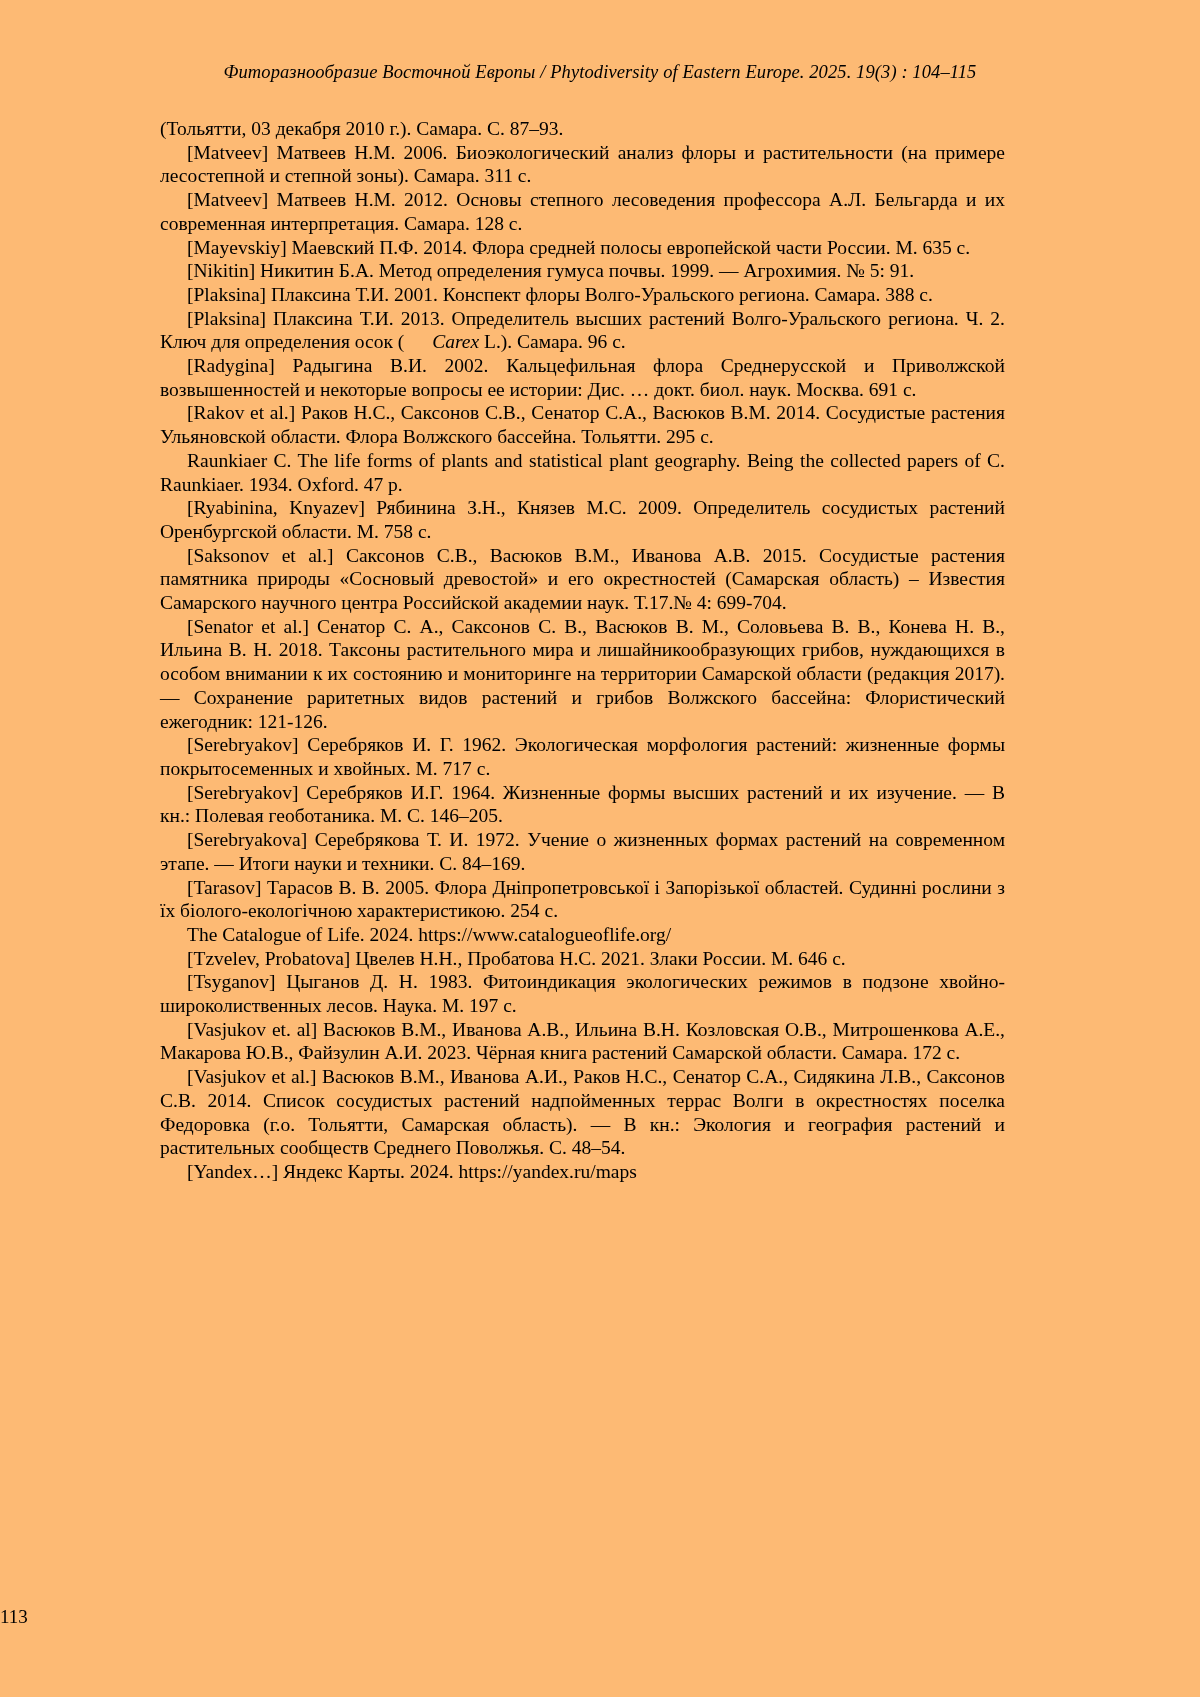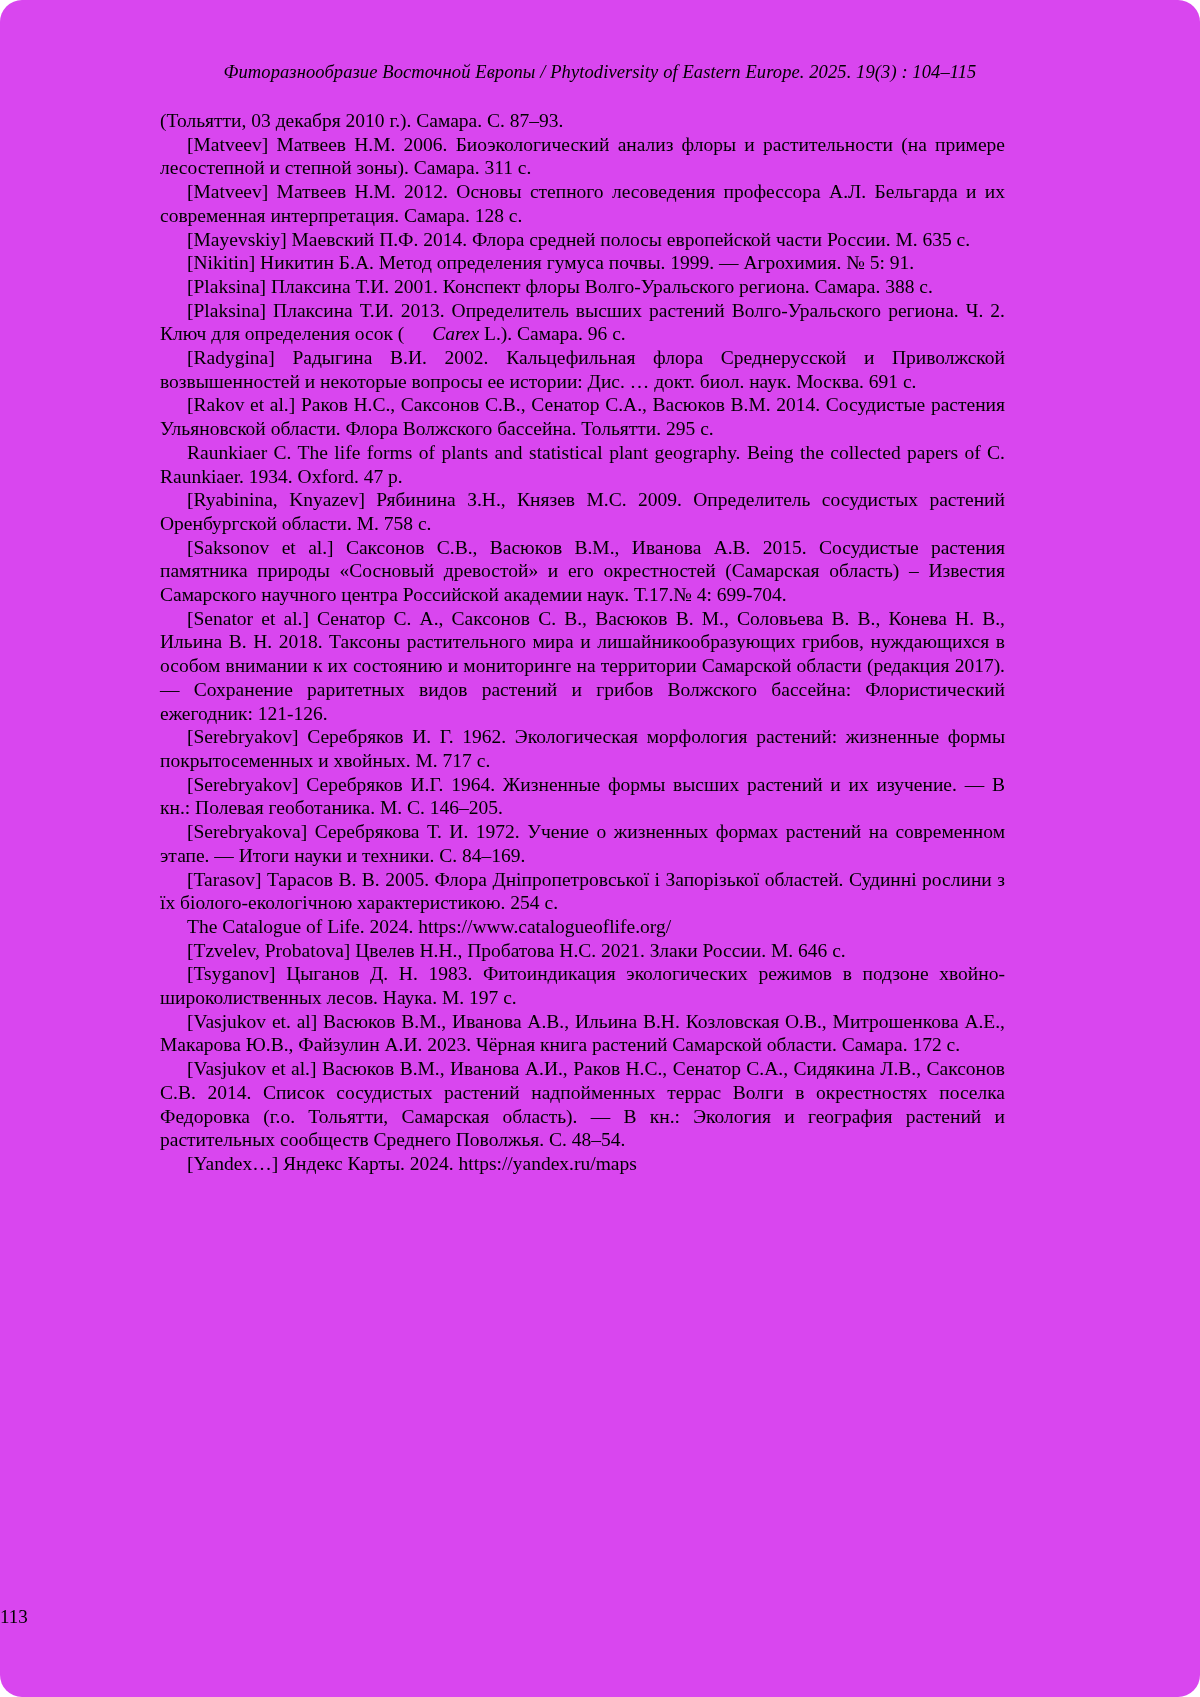--- a/index.html
+++ b/index.html
@@ -8,36 +8,35 @@
     width: 1200px;
     height: 1697px;
     position: relative;
     overflow: hidden;
     font-family: "Liberation Serif", "DejaVu Serif", serif;
     color: #000000;
   }
   .page {
     position: absolute;
     inset: 0;
-    background: #d946ef;
-    border-radius: 22px;
+    background: #fdba74;
   }
   .running-head {
     position: absolute;
     top: 62px;
     left: 0;
     width: 100%;
     text-align: center;
     font-style: italic;
     font-size: 18.5px;
     letter-spacing: 0.1px;
   }
   .references {
     position: absolute;
-    top: 109px;
+    top: 117px;
     left: 160px;
     width: 845px;
     font-size: 19.5px;
     line-height: 23.7px;
     text-align: justify;
     text-justify: inter-word;
   }
   .ref {
     text-indent: 27px;
   }

